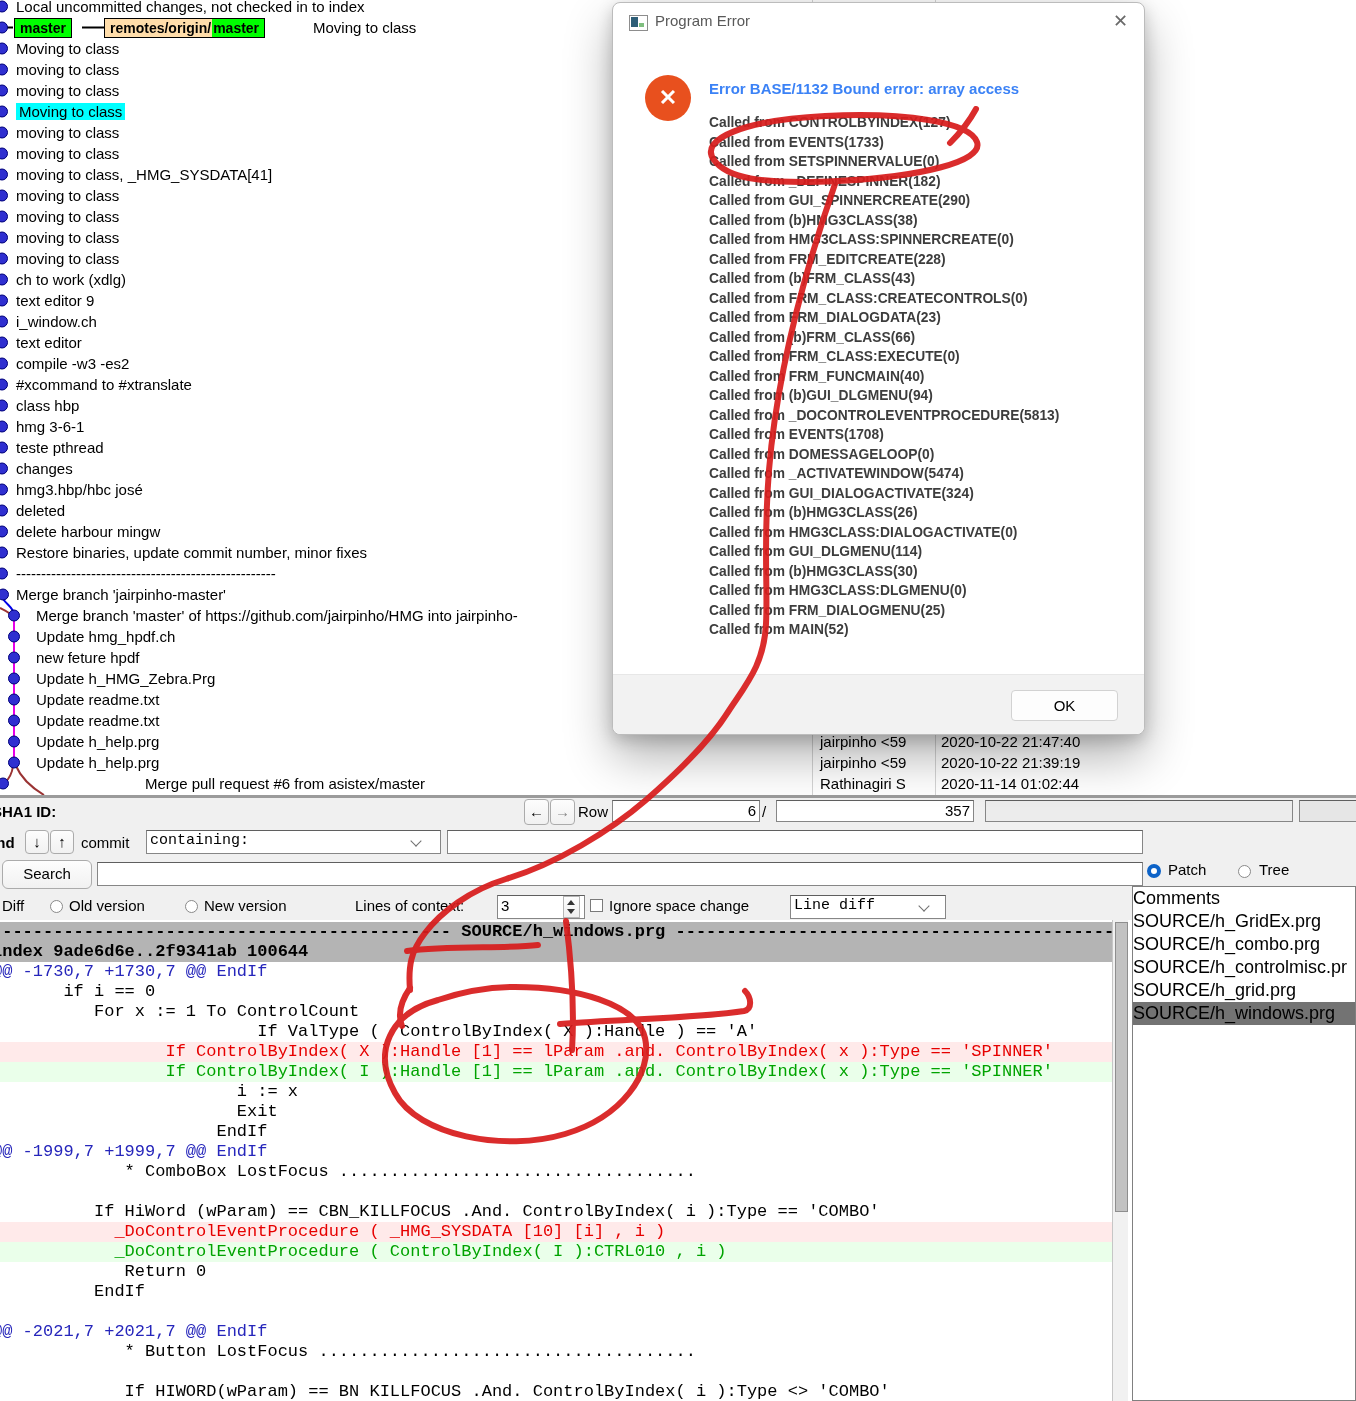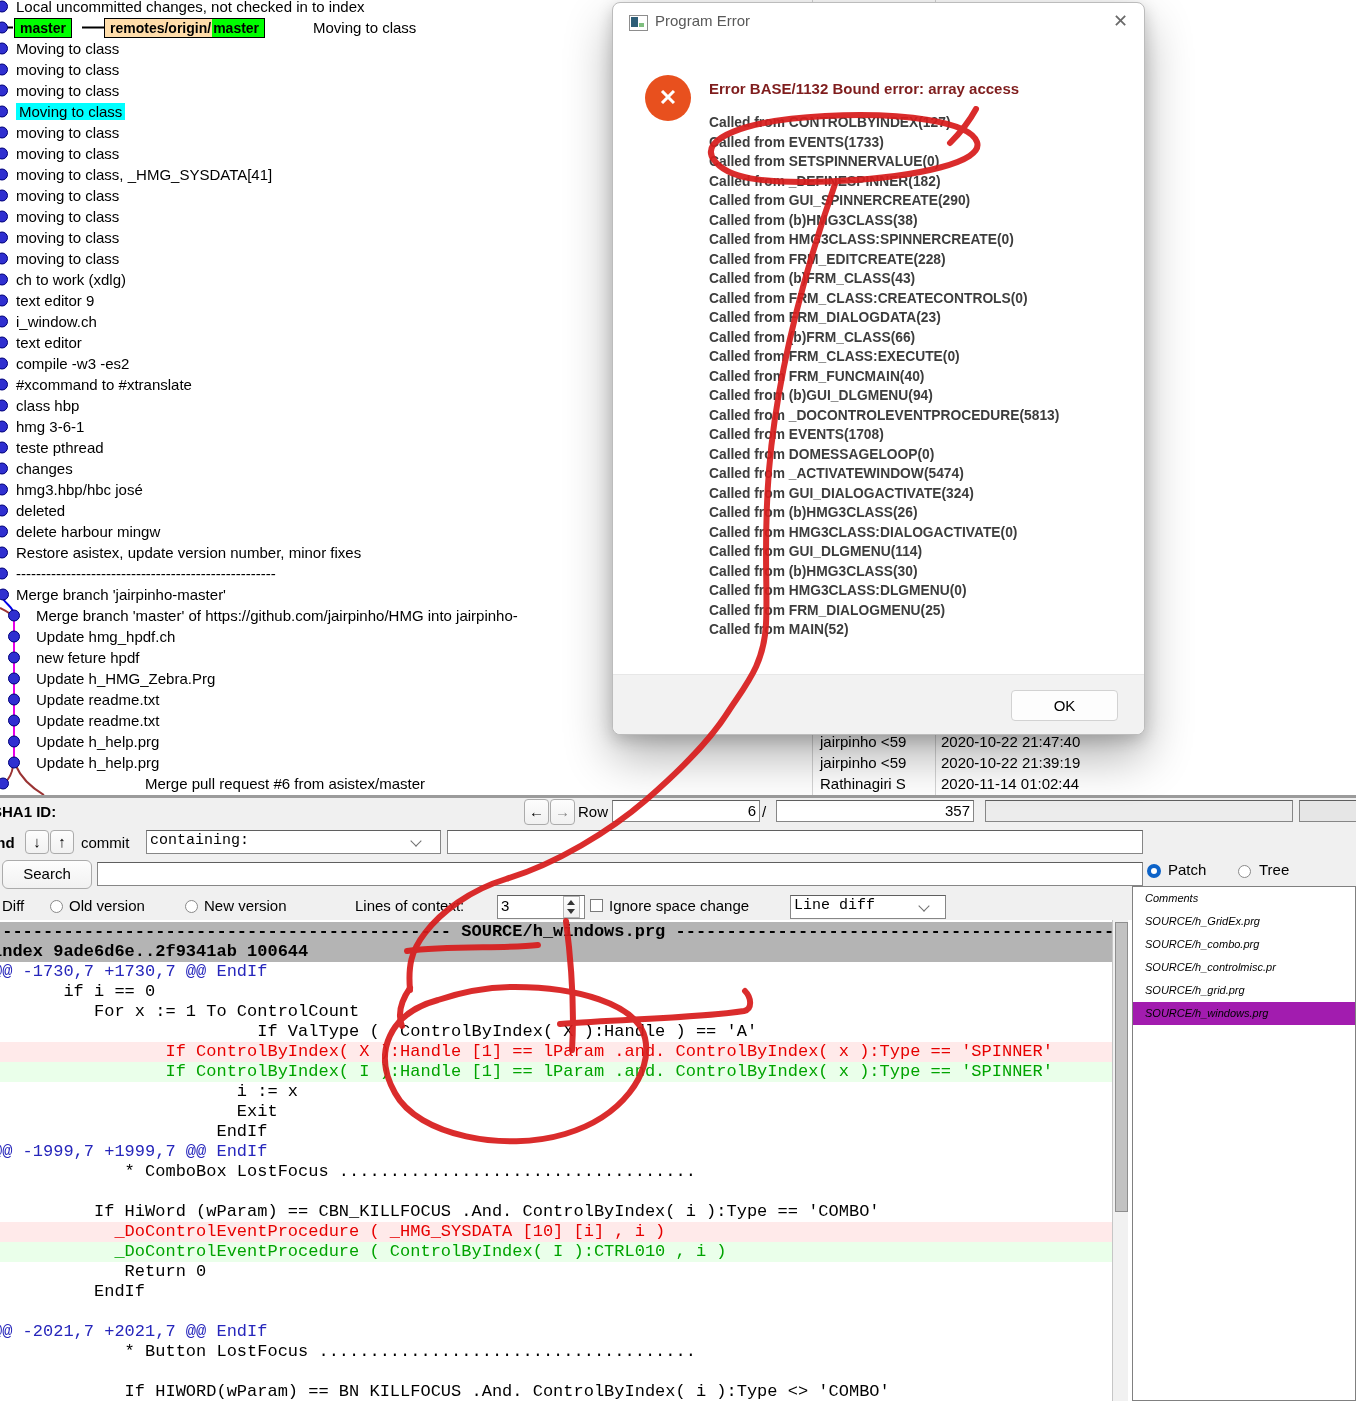--- a/index.html
+++ b/index.html
@@ -44,34 +44,34 @@
   .dl.hdr{background:#b4b4b4;font-weight:bold;}
   .dl.hunk{color:#2626bb;}
   .dl.del{color:#e60000;background:#ffeaea;}
   .dl.add{color:#00a300;background:#eaffea;}
 
   #diff-scroll{left:1112px;top:920px;width:16px;height:481px;background:#f1f1f1;border-left:1px solid #c6c6c6;box-sizing:border-box;z-index:2;}
   #diff-thumb{position:absolute;left:2px;top:2px;width:11px;height:288px;background:#c2c2c2;border:1px solid #8e8e8e;}
 
   
   #file-list{left:1132px;top:886px;width:224px;height:515px;background:#fff;border:1px solid #808080;box-sizing:border-box;z-index:3;overflow:hidden;}
-  .fitem{height:23px;line-height:23px;font-size:11px;padding-left:12px;white-space:nowrap;font-style:italic;}
-  .fitem.fsel{background:#a21caf;}
+  .fitem{height:23px;line-height:23px;font-size:18px;padding-left:0;white-space:nowrap;}
+  .fitem.fsel{background:#737373;}
 
   
   #dialog{left:612px;top:2px;width:531px;height:731px;background:#fff;border:1px solid #bcbcbc;border-radius:8px;
           box-shadow:0 22px 48px rgba(0,0,0,.30),0 5px 16px rgba(0,0,0,.18);z-index:10;}
   #dlg-title{position:absolute;left:42px;top:9px;font-size:15px;color:#595959;}
   #dlg-icon{position:absolute;left:16px;top:12px;width:17px;height:14px;border:1px solid #8d8d8d;background:#fff;}
   #dlg-icon .b1{position:absolute;left:1px;top:1px;width:7px;height:10px;background:#2e5e77;}
   #dlg-icon .b2{position:absolute;left:9px;top:7px;width:5px;height:4px;background:#7fbf7f;}
   #dlg-close{position:absolute;right:16px;top:7px;font-size:18px;color:#6a6a6a;font-weight:300;}
   #err-icon{position:absolute;left:32px;top:72px;width:46px;height:46px;border-radius:50%;background:#e8501e;
             color:#fff;font-size:22px;font-weight:bold;text-align:center;line-height:46px;}
-  #err-text{position:absolute;left:96px;top:77px;font-size:15px;font-weight:bold;color:#7f1d1d;white-space:nowrap;}
+  #err-text{position:absolute;left:96px;top:77px;font-size:15px;font-weight:bold;color:#3b82f6;white-space:nowrap;}
   #stack{position:absolute;left:96px;top:110px;}
   .sline{height:19.5px;line-height:19.5px;font-size:13.8px;font-weight:600;color:#3d3d3d;white-space:nowrap;}
   #dlg-footer{position:absolute;left:0;top:671px;width:100%;height:60px;background:#f2f2f2;border-top:1px solid #e7e7e7;
               border-radius:0 0 8px 8px;box-sizing:border-box;}
   #ok-btn{position:absolute;left:398px;top:687px;width:107px;height:31px;background:#fdfdfd;border:1px solid #d2d2d2;
           border-radius:4px;font-size:15px;text-align:center;line-height:29px;box-sizing:border-box;}
 
   
   #annotation{left:0;top:0;z-index:50;pointer-events:none;}
 </style>
@@ -154,21 +154,21 @@
   <div class="crow" style="top:332px;left:16px">text editor</div>
   <div class="crow" style="top:353px;left:16px">compile -w3 -es2</div>
   <div class="crow" style="top:374px;left:16px">#xcommand to #xtranslate</div>
   <div class="crow" style="top:395px;left:16px">class hbp</div>
   <div class="crow" style="top:416px;left:16px">hmg 3-6-1</div>
   <div class="crow" style="top:437px;left:16px">teste pthread</div>
   <div class="crow" style="top:458px;left:16px">changes</div>
   <div class="crow" style="top:479px;left:16px">hmg3.hbp/hbc josé</div>
   <div class="crow" style="top:500px;left:16px">deleted</div>
   <div class="crow" style="top:521px;left:16px">delete harbour mingw</div>
-  <div class="crow" style="top:542px;left:16px">Restore asistex, update version number, minor fixes</div>
+  <div class="crow" style="top:542px;left:16px">Restore binaries, update commit number, minor fixes</div>
   <div class="crow" style="top:563px;left:16px">----------------------------------------------------</div>
   <div class="crow" style="top:584px;left:16px">Merge branch 'jairpinho-master'</div>
   <div class="crow" style="top:605px;left:36px">Merge branch 'master' of https://github.com/jairpinho/HMG into jairpinho-</div>
   <div class="crow" style="top:626px;left:36px">Update hmg_hpdf.ch</div>
   <div class="crow" style="top:647px;left:36px">new feture hpdf</div>
   <div class="crow" style="top:668px;left:36px">Update h_HMG_Zebra.Prg</div>
   <div class="crow" style="top:689px;left:36px">Update readme.txt</div>
   <div class="crow" style="top:710px;left:36px">Update readme.txt</div>
   <div class="crow" style="top:731px;left:36px">Update h_help.prg</div>
   <div class="crow" style="top:752px;left:36px">Update h_help.prg</div>

